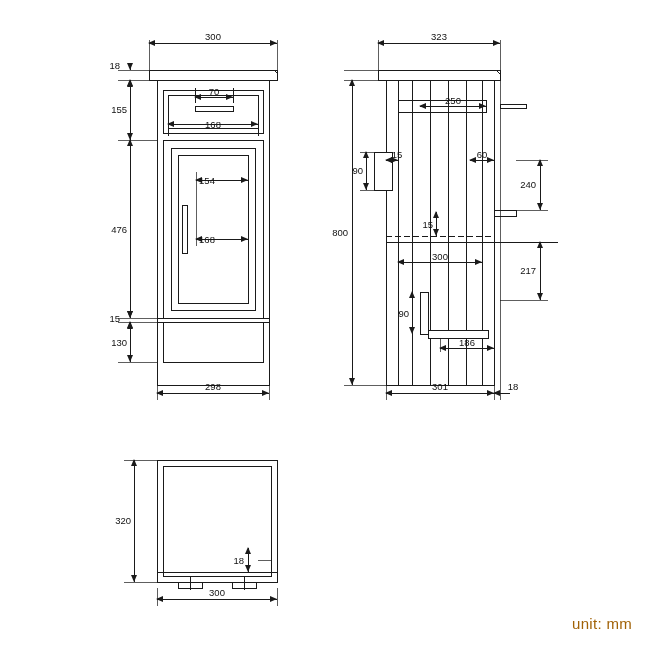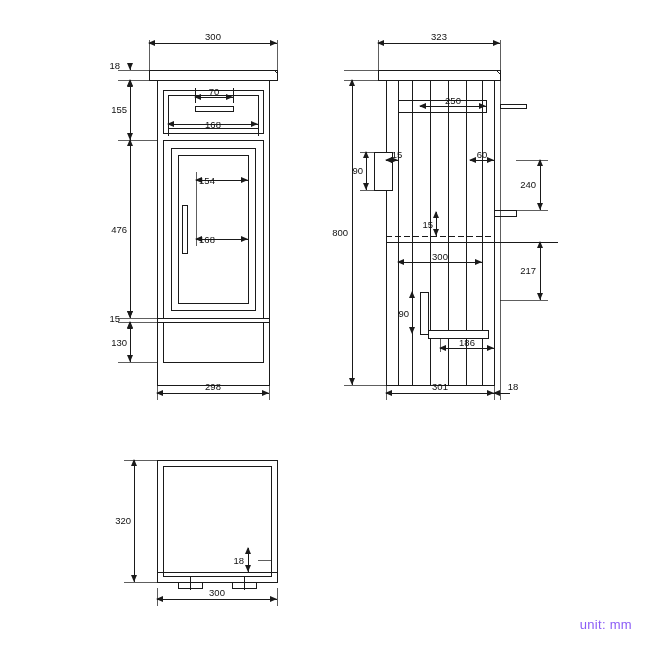--- a/index.html
+++ b/index.html
@@ -21,22 +21,22 @@
     position: absolute;
     left: 0;
     top: 0;
     width: 650px;
     height: 650px;
   }
   .unit-label {
     position: absolute;
     right: 18px;
     bottom: 18px;
-    font-size: 13px;
-    color: #8b5cf6;
+    font-size: 15px;
+    color: #a16207;
     letter-spacing: 0.3px;
   }
   text {
     font-family: "Liberation Sans", sans-serif;
     fill: #111111;
   }
 </style>
 </head>
 <body>
 

